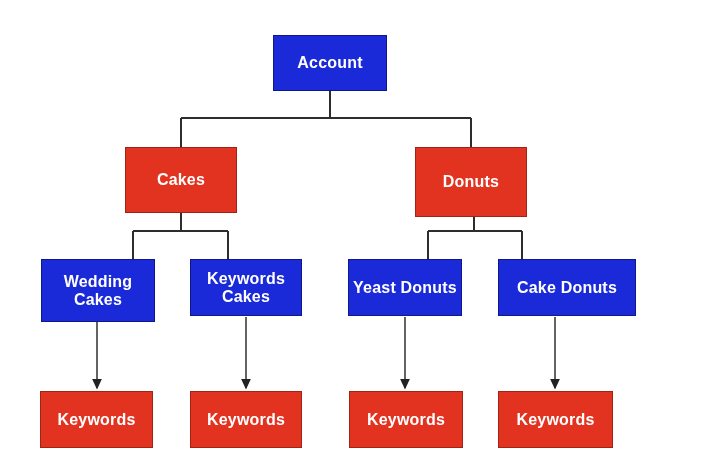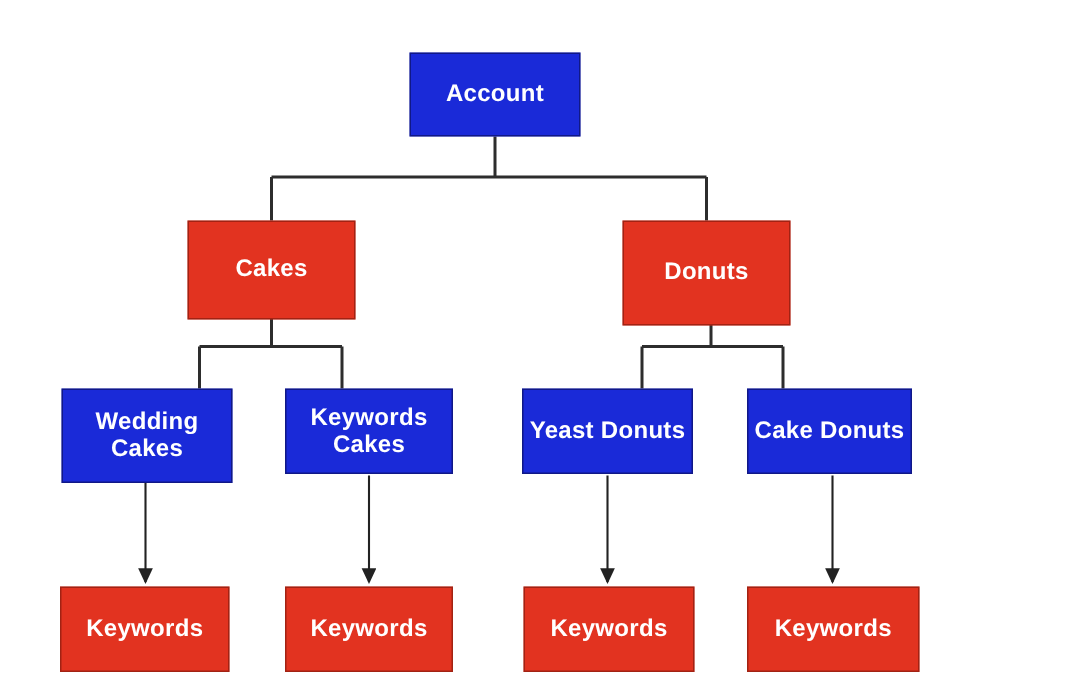--- a/index.html
+++ b/index.html
@@ -44,21 +44,21 @@
     background: var(--c-red, #e23320);
     border: 1px solid rgba(110, 20, 10, 0.55);
   }
   
   #node-account    { left: 273px; top: 35px;  width: 114px; height: 56px; }
   #node-cakes      { left: 125px; top: 147px; width: 112px; height: 66px; }
   #node-donuts     { left: 415px; top: 147px; width: 112px; height: 70px; }
   #node-wedding    { left: 41px;  top: 259px; width: 114px; height: 63px; }
   #node-birthday   { left: 190px; top: 259px; width: 112px; height: 57px; }
   #node-yeast      { left: 348px; top: 259px; width: 114px; height: 57px; }
-  #node-cakedonuts { left: 498px; top: 259px; width: 110px; height: 57px; }
+  #node-cakedonuts { left: 498px; top: 259px; width: 138px; height: 57px; }
   #node-kw1        { left: 40px;  top: 391px; width: 113px; height: 57px; }
   #node-kw2        { left: 190px; top: 391px; width: 112px; height: 57px; }
   #node-kw3        { left: 349px; top: 391px; width: 114px; height: 57px; }
   #node-kw4        { left: 498px; top: 391px; width: 115px; height: 57px; }
 </style>
 </head>
 <body>
 
 <div id="canvas">
 

